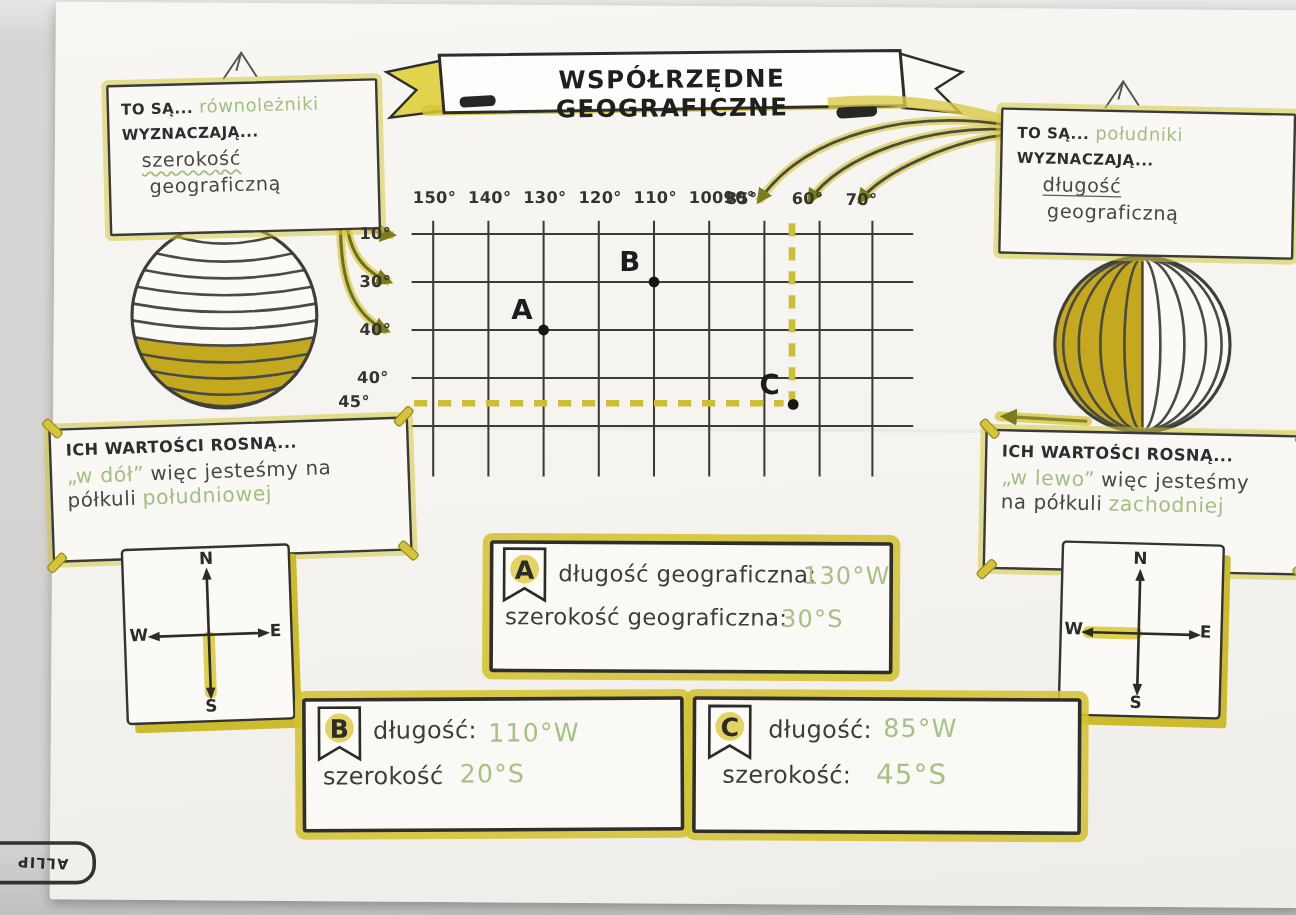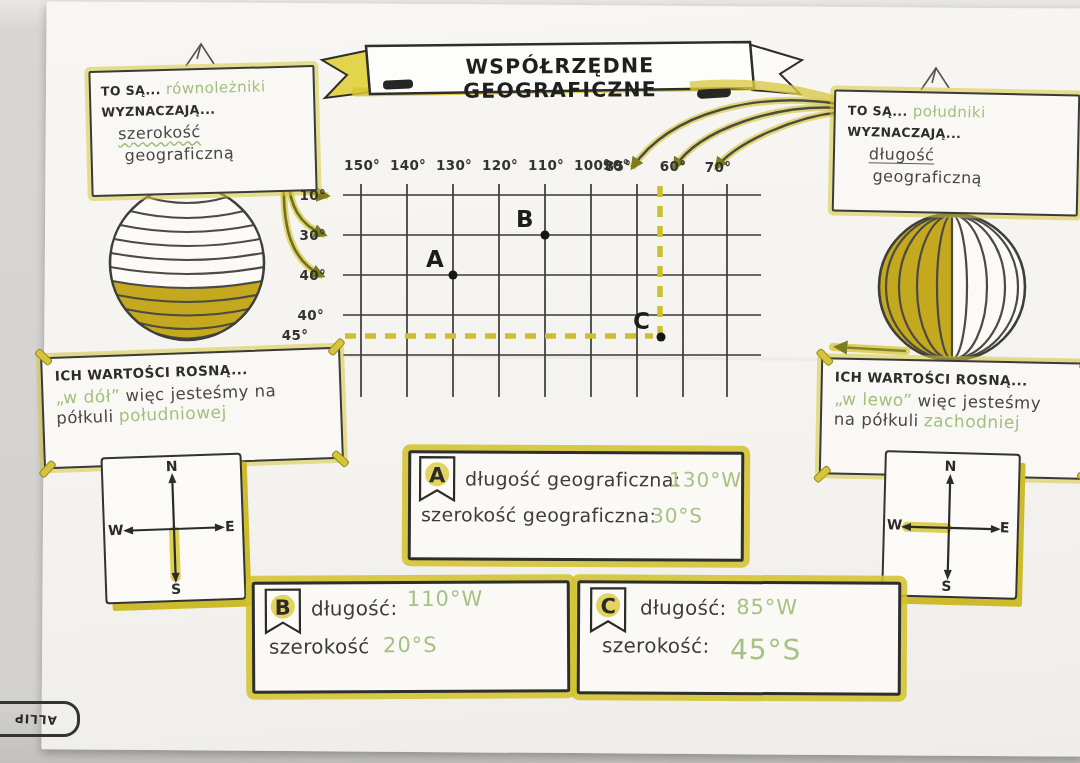--- a/index.html
+++ b/index.html
@@ -267,34 +267,34 @@
     <span class="abs ansval" style="left:240px;top:49px">30°S</span>
   </div>
 
   <div class="abs ansbox" style="left:252px;top:581px;width:312px;height:106px;transform:rotate(-.3deg)">
     <svg class="abs" width="38" height="48" viewBox="0 0 38 48" style="left:9px;top:3px">
       <polygon points="2,2 36,2 36,45 19,35 2,45" fill="#fcfbf8" stroke="#2b2b29" stroke-width="2.2"></polygon>
       <circle cx="19" cy="19" r="12" fill="#dcca3b" opacity=".8"></circle>
       <text x="19" y="27" text-anchor="middle" font-size="21" font-weight="bold" fill="#2b2b29">B</text>
     </svg>
     <span class="abs anslabel" style="left:56px;top:12px;font-size:20px">długość:</span>
-    <span class="abs ansval" style="left:152px;top:3px;font-size:21px">110°W</span>
+    <span class="abs ansval" style="left:152px;top:15px;font-size:21px">110°W</span>
     <span class="abs anslabel" style="left:14px;top:50px;font-size:20px">szerokość</span>
     <span class="abs ansval" style="left:128px;top:49px;font-size:21px">20°S</span>
   </div>
 
   <div class="abs ansbox" style="left:577px;top:581px;width:318px;height:108px;transform:rotate(.3deg)">
     <svg class="abs" width="38" height="48" viewBox="0 0 38 48" style="left:9px;top:3px">
       <polygon points="2,2 36,2 36,45 19,35 2,45" fill="#fcfbf8" stroke="#2b2b29" stroke-width="2.2"></polygon>
       <circle cx="19" cy="19" r="12" fill="#dcca3b" opacity=".8"></circle>
       <text x="19" y="27" text-anchor="middle" font-size="21" font-weight="bold" fill="#2b2b29">C</text>
     </svg>
     <span class="abs anslabel" style="left:60px;top:12px;font-size:20px">długość:</span>
     <span class="abs ansval" style="left:156px;top:11px;font-size:21px">85°W</span>
     <span class="abs anslabel" style="left:22px;top:50px;font-size:20px">szerokość:</span>
-    <span class="abs ansval" style="left:150px;top:49px;font-size:28px">45°S</span>
+    <span class="abs ansval" style="left:150px;top:49px;font-size:23px">45°S</span>
   </div>
 
   <div class="abs" style="left:-10px;top:701px;width:84px;height:30px;border:3px solid #33332f;border-radius:0 16px 16px 0;display:flex;align-items:center;justify-content:center">
     <span style="transform:rotate(183deg);font-size:12px;font-weight:bold;color:#2a2a28;letter-spacing:1px">ALLIP</span>
   </div>
 
 </div>
 
 </body></html>

